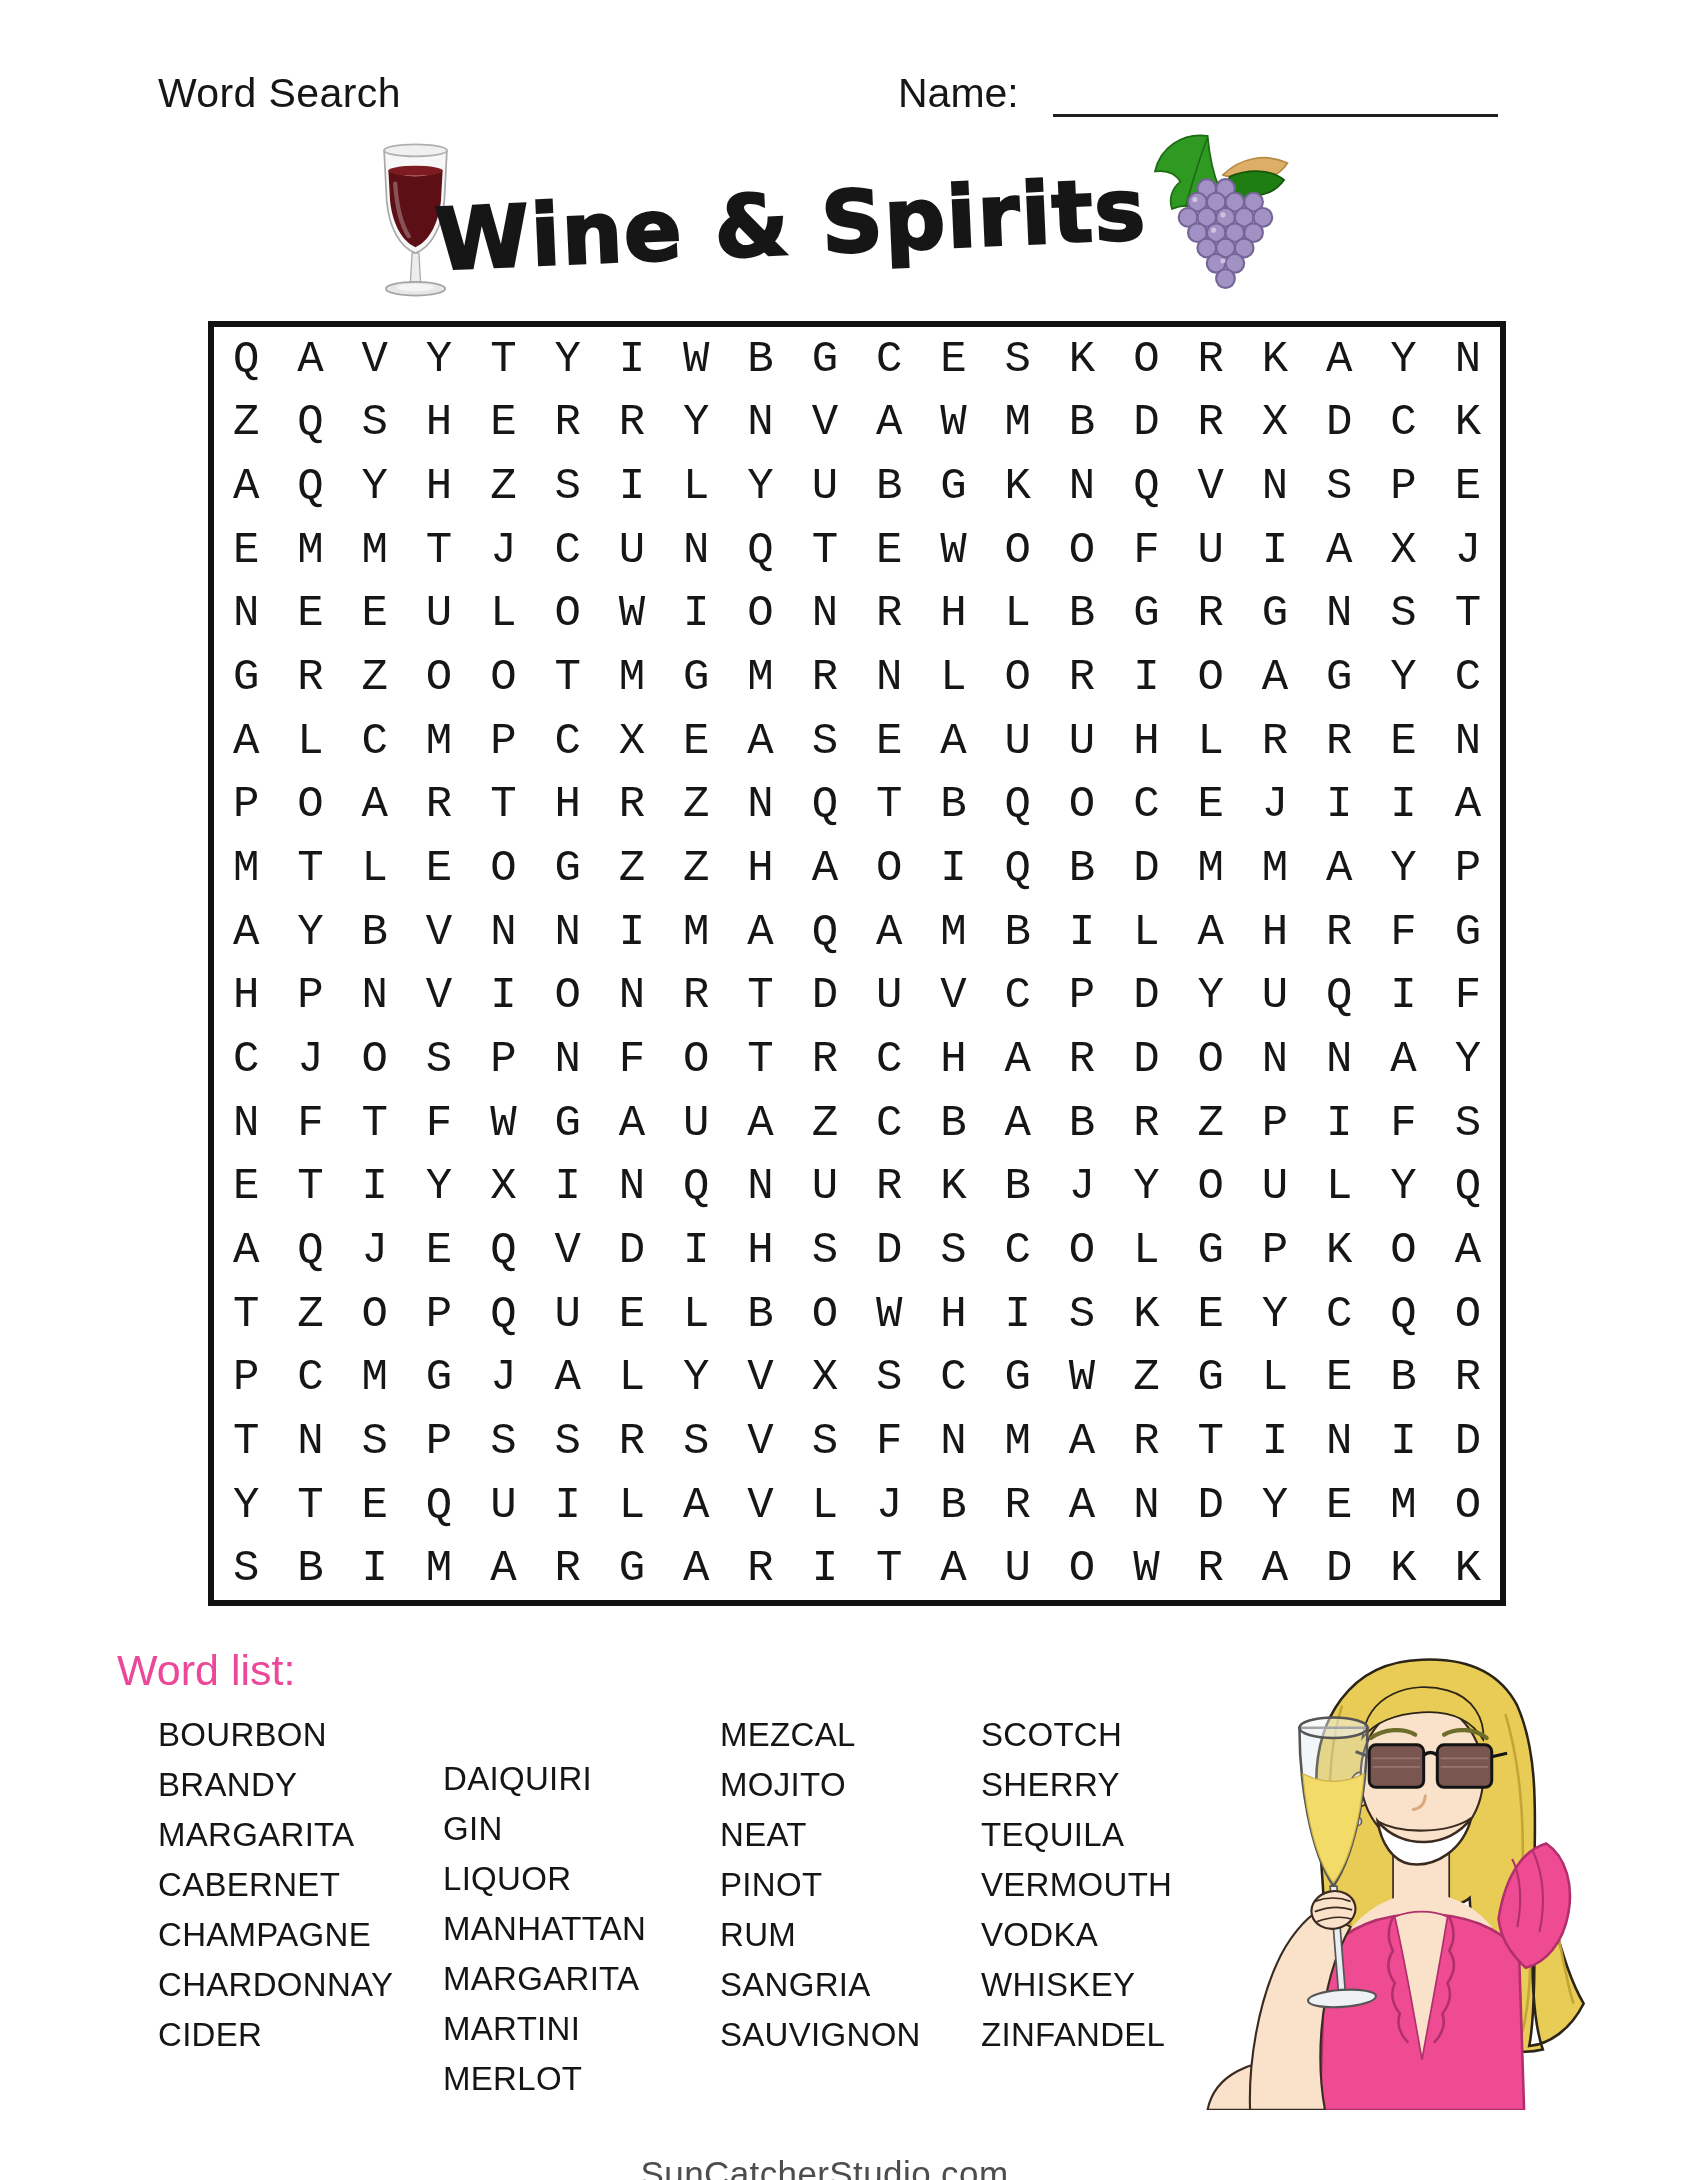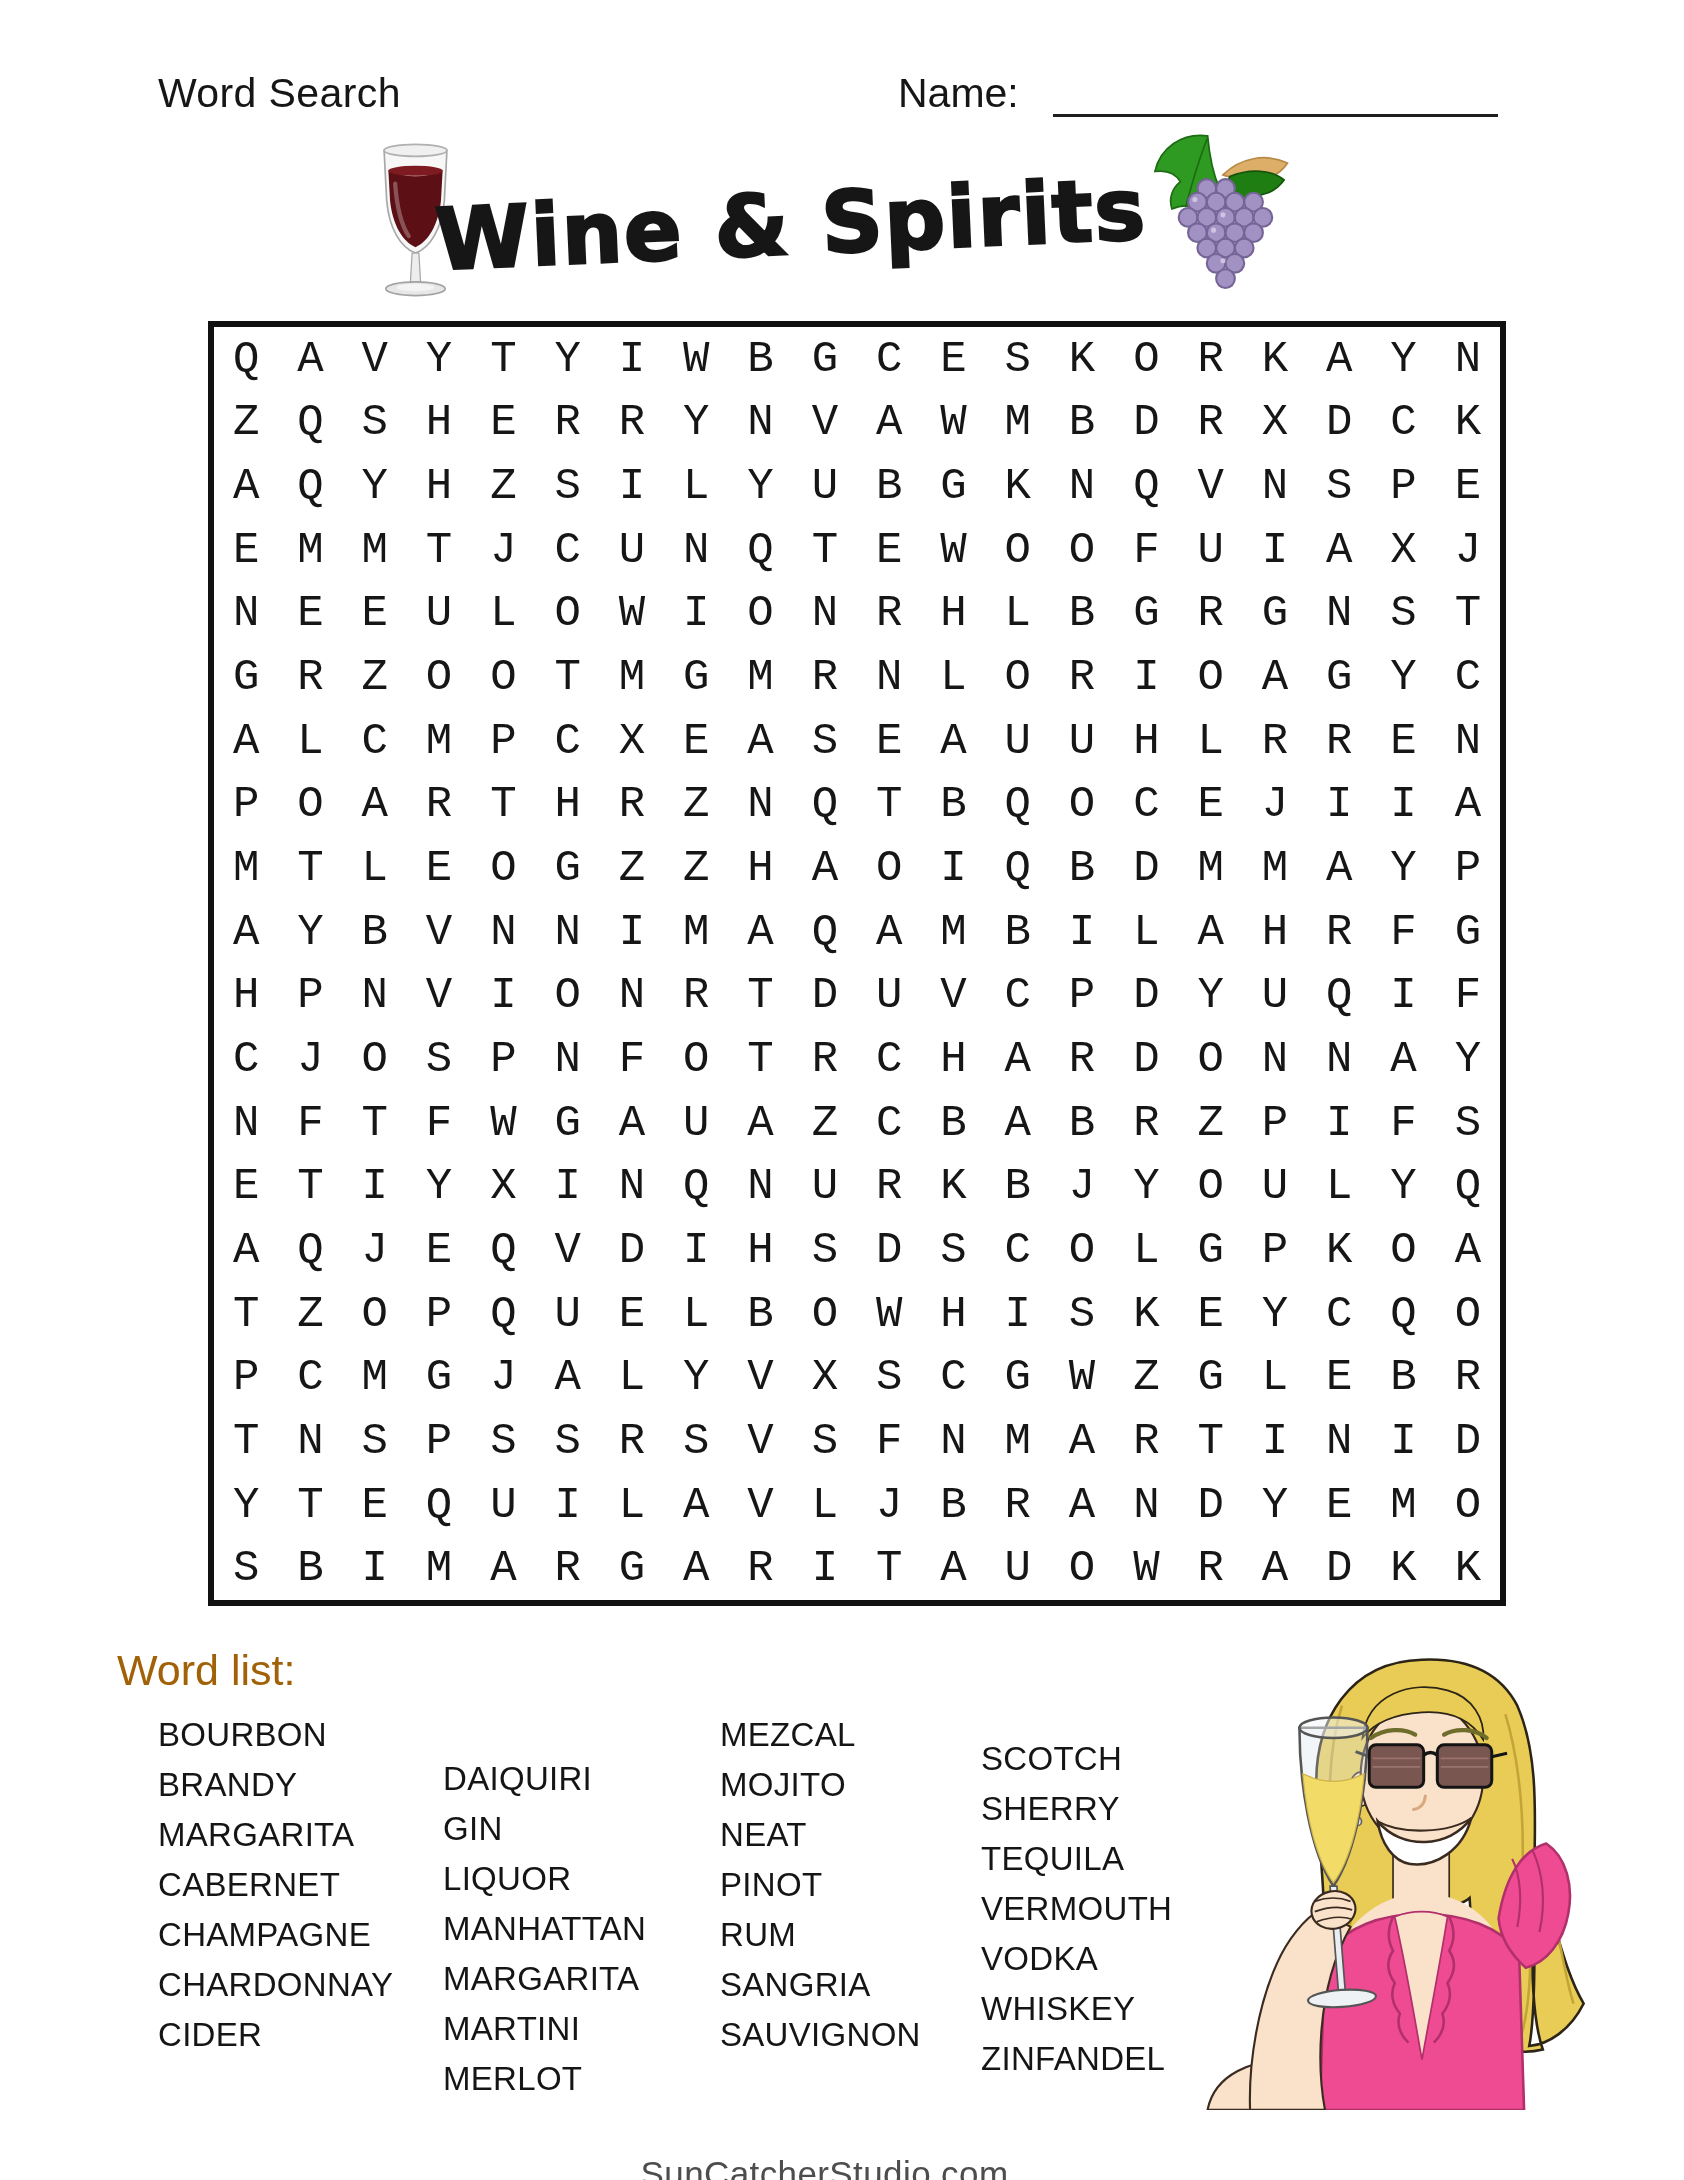--- a/index.html
+++ b/index.html
@@ -19,24 +19,24 @@
   .glass-art{position:absolute;left:351px;top:139px;width:129px;height:162px;}
   .grapes-art{position:absolute;left:1148px;top:129px;width:149px;height:170px;}
   
   .grid{position:absolute;left:208px;top:321px;width:1298px;height:1285px;
         box-sizing:border-box;border:6.8px solid var(--grid-border,#111);
         display:grid;grid-template-columns:repeat(20,1fr);grid-template-rows:repeat(20,1fr);
         background:#fff;}
   .cell{display:flex;align-items:center;justify-content:center;
         font-family:"Liberation Mono",monospace;font-size:44px;color:var(--ink,#161616);}
   
-  .wl-heading{position:absolute;left:117px;top:1646px;font-size:43px;color:#a16207;}
+  .wl-heading{position:absolute;left:117px;top:1646px;font-size:43px;color:#ec4899;}
   .wl-col{position:absolute;top:1710px;font-size:33px;line-height:50px;
           color:#151515;letter-spacing:0.3px;}
-  .wl-col.c0{left:158px;} .wl-col.c1{left:443px;margin-top:44px;} .wl-col.c2{left:720px;} .wl-col.c3{left:981px;margin-top:24px;}
+  .wl-col.c0{left:158px;} .wl-col.c1{left:443px;margin-top:44px;} .wl-col.c2{left:720px;} .wl-col.c3{left:981px;}
   
   .woman-art{position:absolute;left:1199px;top:1646px;width:400px;height:464px;}
   
   .site-credit{position:absolute;top:2118px;left:0;width:100%;text-align:center;
                font-size:35px;color:var(--footer,#4d4d4d);letter-spacing:0.4px;margin-top:36px;}
 </style>
 </head>
 <body>
 
 <div class="page">

